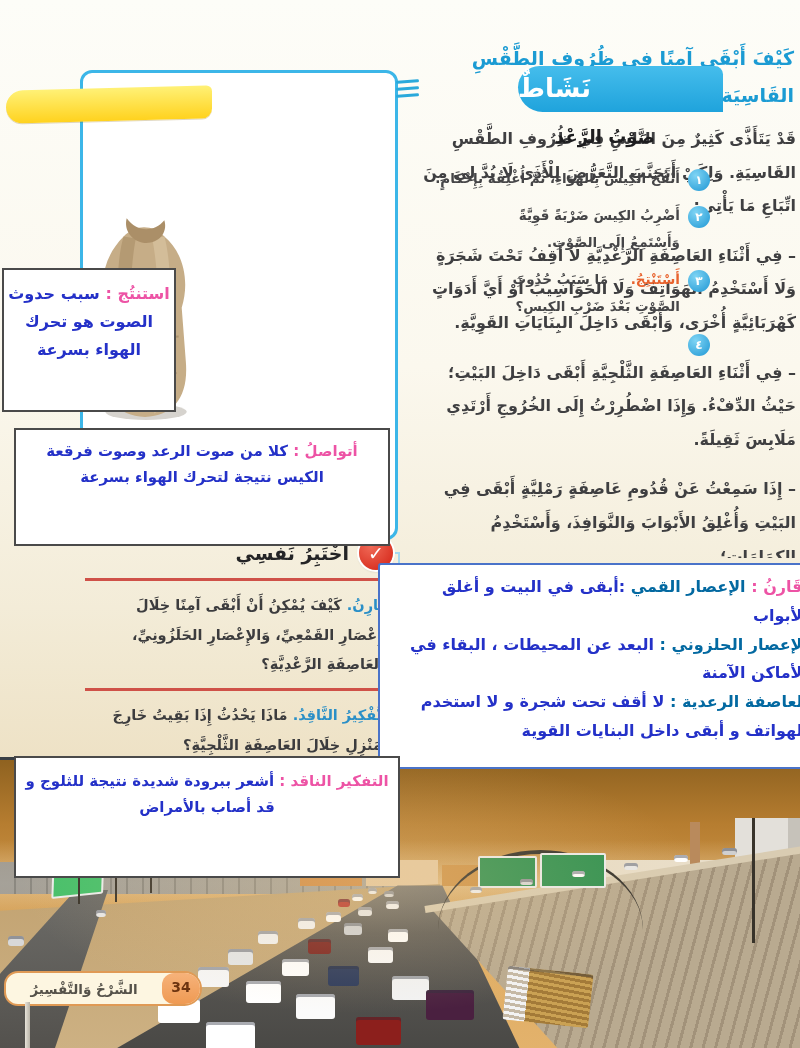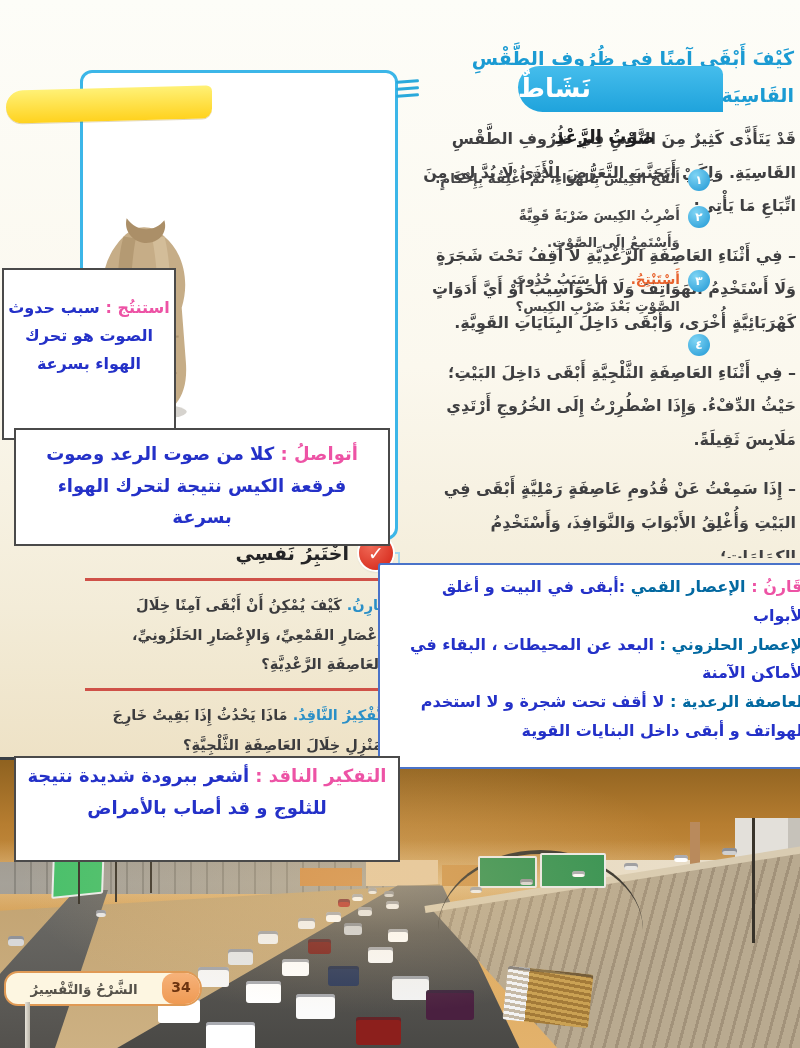--- a/index.html
+++ b/index.html
@@ -33,29 +33,29 @@
   .stepnum{flex:0 0 22px;height:22px;margin-top:4px;border-radius:50%;
            background:radial-gradient(circle at 35% 30%,#7fd4f4,#1f97d4);color:#fff;
            font-size:12px;font-weight:bold;text-align:center;line-height:22px;}
   .step p{margin:0;font-size:13.5px;font-weight:bold;color:#454547;line-height:2.0;text-align:right;}
   .step.narrow p{max-width:196px;}
   .lead-orange{color:#e8622d;margin-left:18px;}
   .bag{left:92px;top:208px;width:104px;height:214px;z-index:2;}
 
   
   .note{background:#fff;border:2px solid #4a4a4a;z-index:4;font-weight:bold;
-        font-size:18px;line-height:1.75;text-align:center;}
+        font-size:15px;line-height:1.75;text-align:center;}
   .pink{color:#ed53a5;}
   .blue-hand{color:#2431c8;}
   .red-term{color:#0369a1;}
-  .note-conclude{left:2px;top:268px;width:162px;height:120px;padding:24px 4px;font-size:16px;}
+  .note-conclude{left:2px;top:268px;width:162px;height:120px;padding:10px 4px;font-size:16px;}
   .note-comm{left:14px;top:428px;width:352px;height:98px;padding:8px 10px;}
   .note-compare{left:378px;top:563px;width:416px;height:186px;border-color:#4a73c9;border-width:2.5px;
                 border-radius:3px;padding:8px 12px;text-align:right;direction:rtl;font-size:16px;line-height:1.8;}
-  .note-crit{left:14px;top:756px;width:366px;height:98px;padding:2px 8px;}
+  .note-crit{left:14px;top:756px;width:366px;height:98px;padding:10px 8px;}
 
   
   .selftest{left:85px;top:536px;width:308px;z-index:1;}
   .st-head{display:flex;direction:rtl;align-items:center;gap:10px;}
   .check-badge{width:34px;height:34px;border-radius:50%;background:radial-gradient(circle at 35% 30%,#f06a57,#d21f12);
                color:#fff;font-size:19px;font-weight:bold;text-align:center;line-height:34px;
                box-shadow:0 0 0 2px #fff,0 1px 3px rgba(0,0,0,.3);}
   .st-title{font-size:19px;font-weight:bold;color:#242426;}
   .st-rule{height:3px;background:#cf5148;border:0;margin:8px 0 10px;}
   .st-q{margin:0;direction:rtl;text-align:right;font-size:14.5px;font-weight:bold;color:#3c3c3e;line-height:2.05;}

